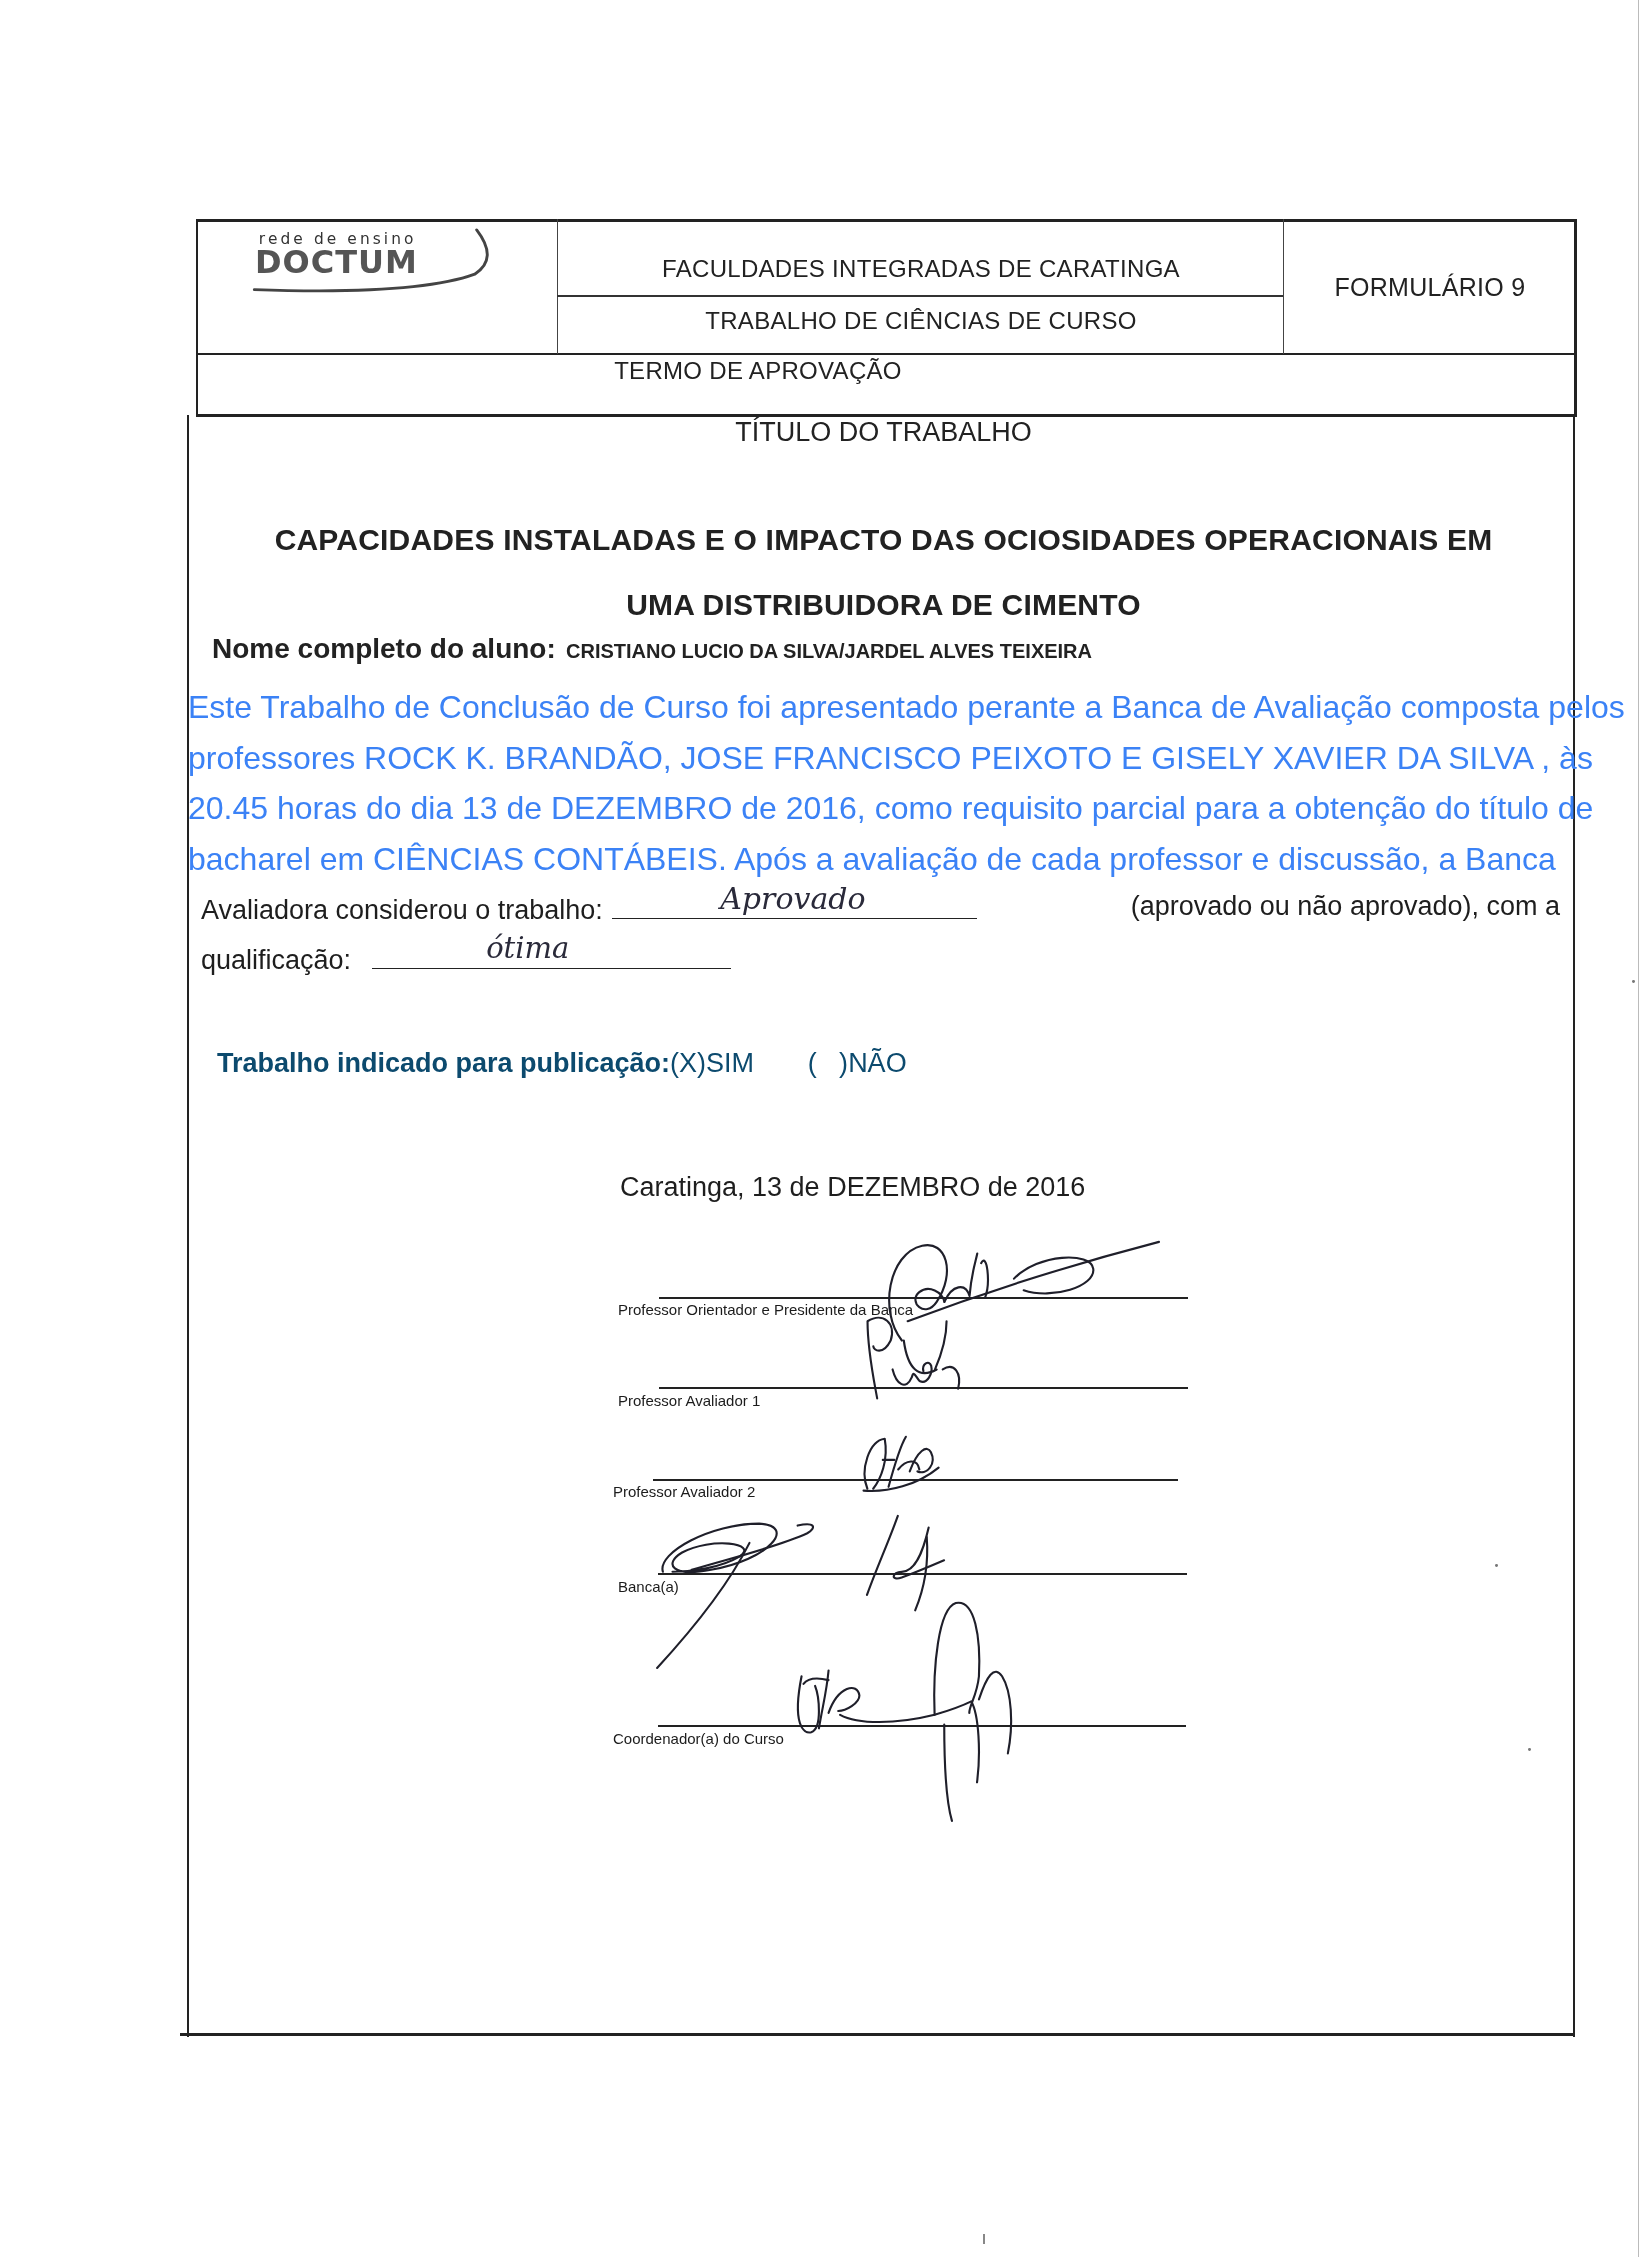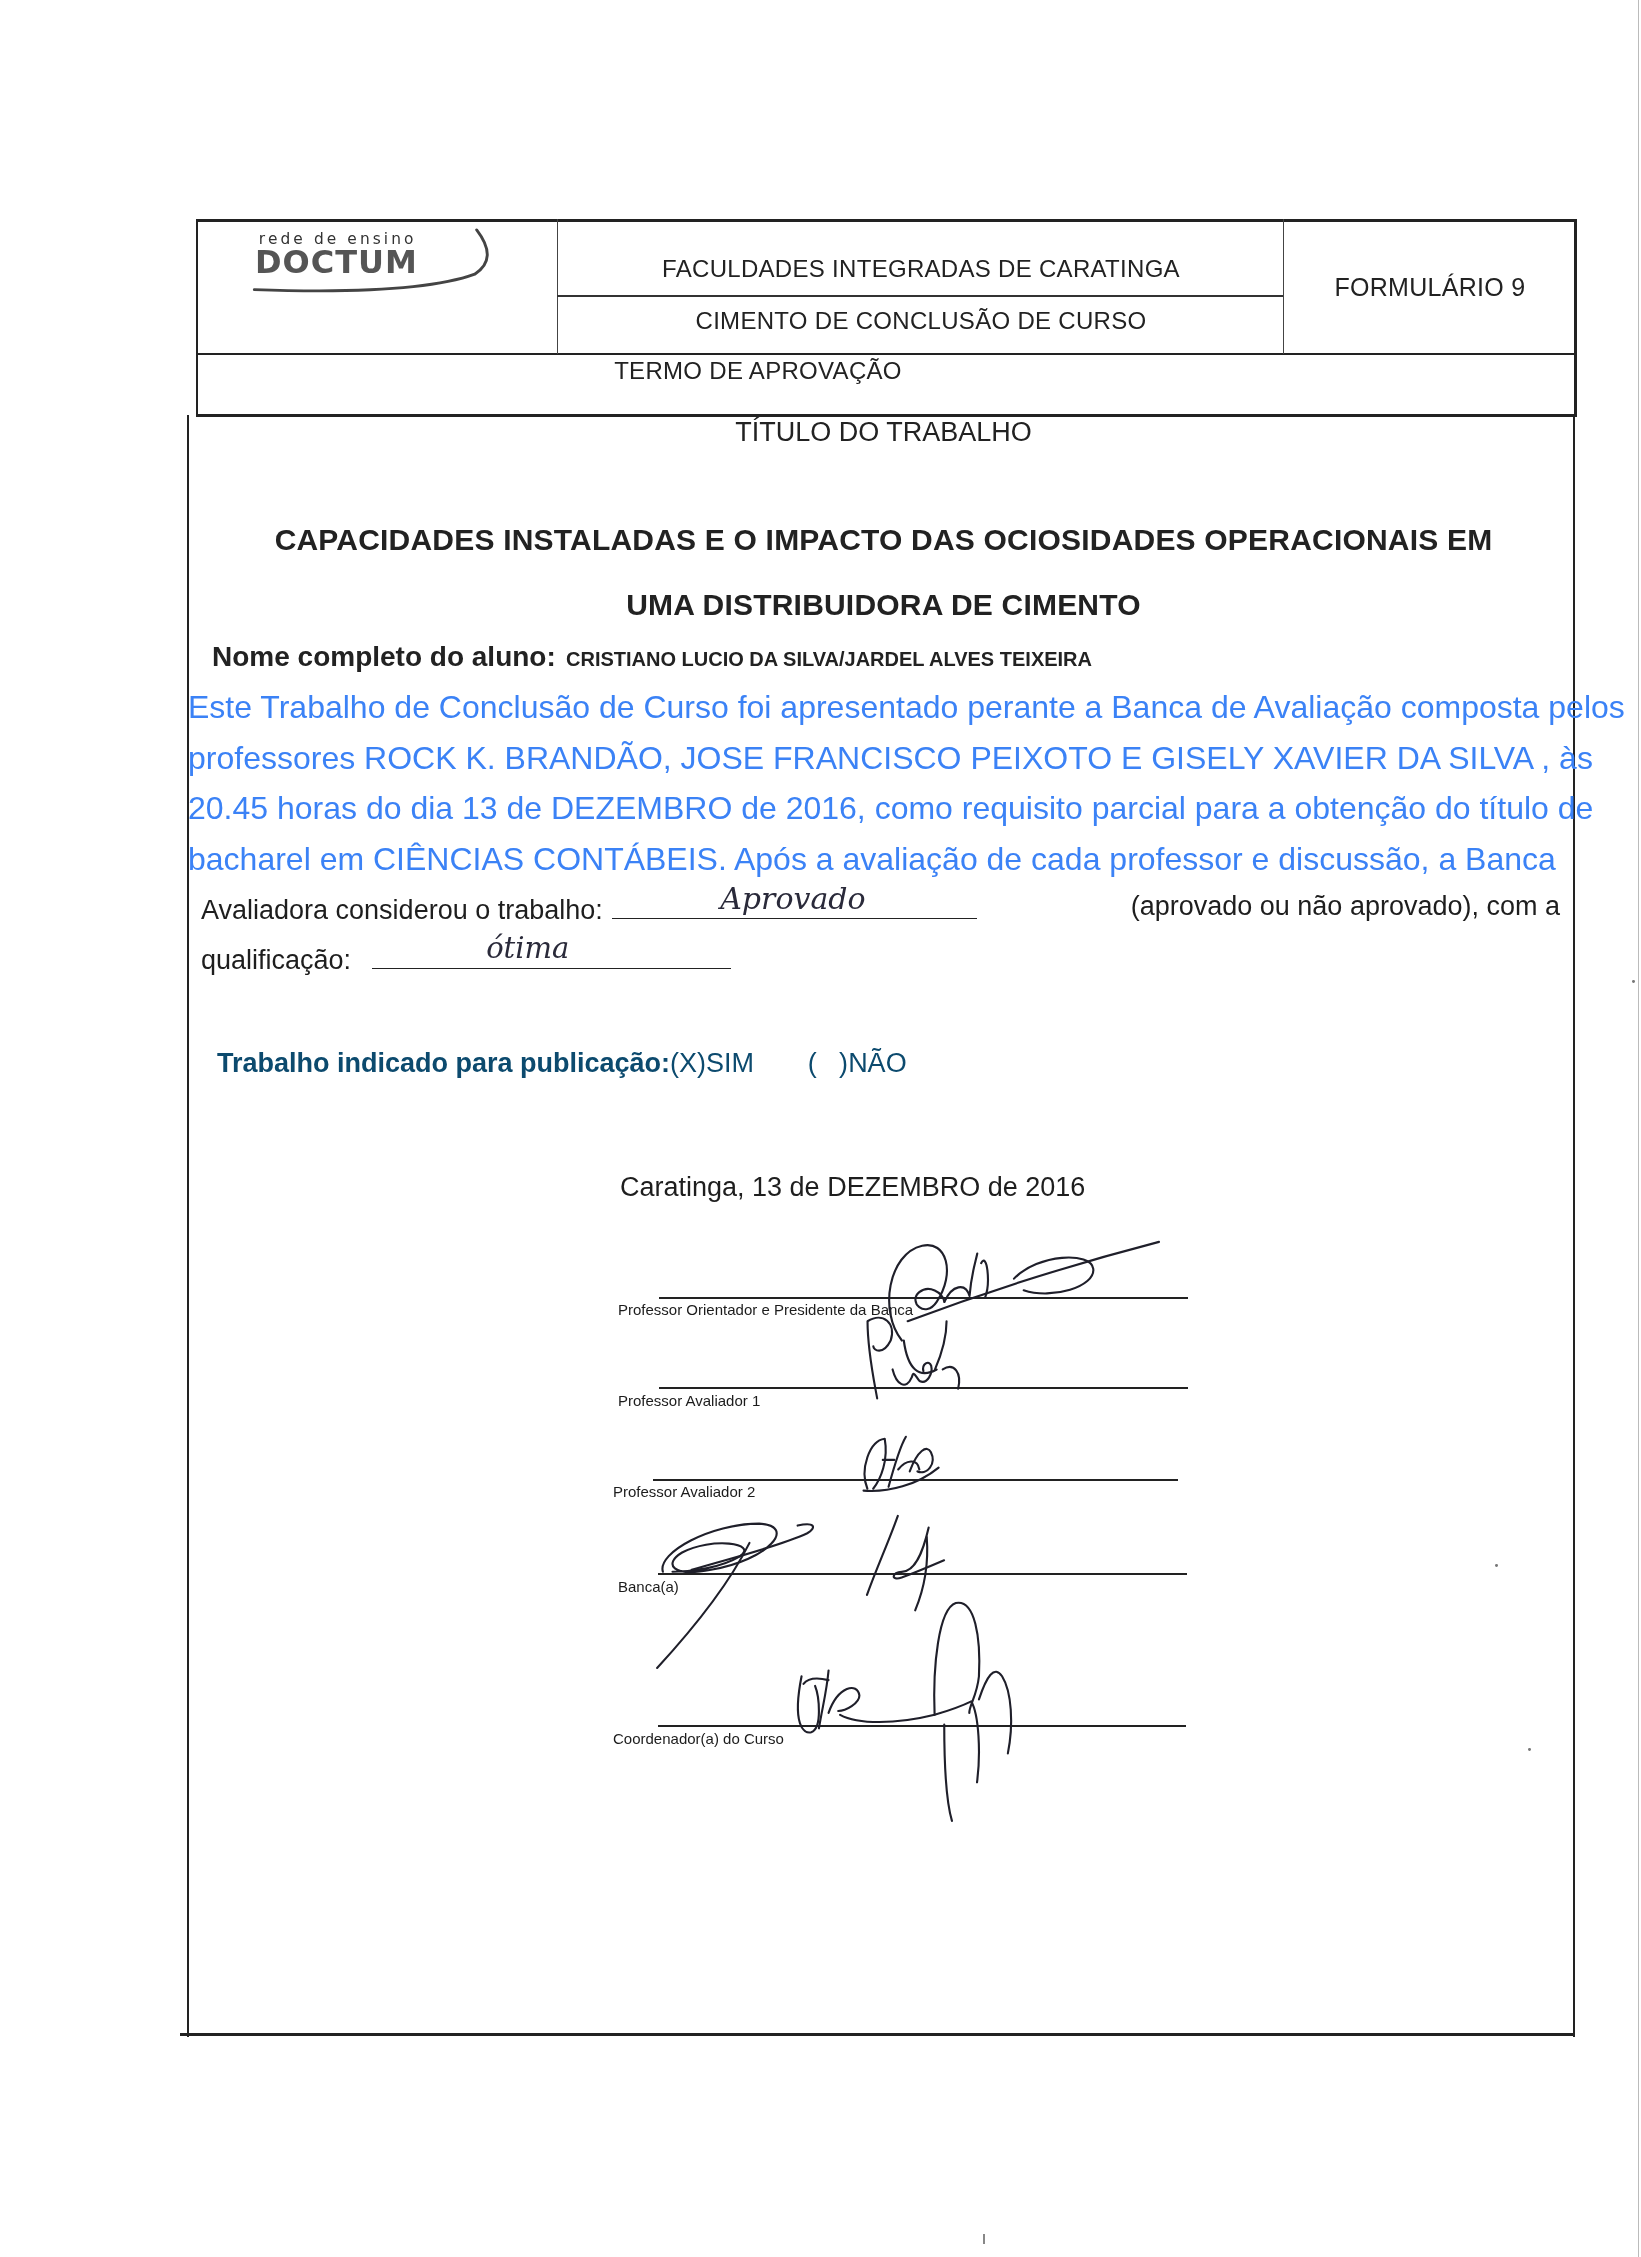--- a/index.html
+++ b/index.html
@@ -37,36 +37,36 @@
 
   <div class="abs" style="left:253px; top:228px; width:251px; height:77px;">
     <div style="position:absolute; left:5.8px; top:1.9px; font-size:15.4px; letter-spacing:3.1px; color:#333; font-family:'DejaVu Sans', sans-serif;">rede de ensino</div>
     <div style="position:absolute; left:1.9px; top:15.4px; font-size:32px; font-weight:bold; letter-spacing:1px; color:#555; font-family:'DejaVu Sans', sans-serif;">DOCTUM</div>
     <svg class="sig" width="251" height="77" style="left:0; top:0;" viewBox="0 0 260 80">
       <path d="M 1 64 Q 170 70 230 48 Q 255 32 232 2" style="stroke:#444; stroke-width:3;"></path>
     </svg>
   </div>
 
   <div class="hdr-text" style="left:560px; top:255px; width:722px;">FACULDADES INTEGRADAS DE CARATINGA</div>
-  <div class="hdr-text" style="left:560px; top:307px; width:722px;">CIMENTO DE CONCLUSÃO DE CURSO</div>
+  <div class="hdr-text" style="left:560px; top:307px; width:722px;">TRABALHO DE CIÊNCIAS DE CURSO</div>
   <div class="hdr-text" style="left:1286px; top:273px; width:288px; font-size:25px;">FORMULÁRIO 9</div>
   <div class="hdr-text" style="left:192px; top:357px; width:1132px; font-size:24px;">TERMO DE APROVAÇÃO</div>
 </div>
 
 <div class="line" style="left:187px; top:415px; width:1.9px; height:1622px;"></div>
 <div class="line" style="left:1573px; top:415px; width:1.9px; height:1622px;"></div>
 <div class="line" style="left:180px; top:2033px; width:1395px; height:2.9px;"></div>
 <div class="line" style="left:1638px; top:0; width:1px; height:2257px; background:#bbb;"></div>
 
 <div class="abs center" style="left:193px; width:1381px; top:417px; font-size:27px; color:#222;">TÍTULO DO TRABALHO</div>
 
 <div class="title" style="top:523px;">CAPACIDADES INSTALADAS E O IMPACTO DAS OCIOSIDADES OPERACIONAIS EM</div>
 <div class="title" style="top:576px;margin-top:12px;">UMA DISTRIBUIDORA DE CIMENTO</div>
 
-<div class="abs" style="left:212px; top:633px; white-space:nowrap;margin-top:8px;">
+<div class="abs" style="left:212px; top:633px; white-space:nowrap;">
   <span style="font-size:28px; font-weight:bold; color:#222;">Nome completo do aluno:</span>
   <span style="font-size:20px; font-weight:bold; color:#222; margin-left:5.8px;">CRISTIANO LUCIO DA SILVA/JARDEL ALVES TEIXEIRA</span>
 </div>
 
 <div class="para" style="top:689px;">Este Trabalho de Conclusão de Curso foi apresentado perante a Banca de Avaliação composta pelos</div>
 <div class="para" style="top:740px;">professores ROCK K. BRANDÃO, JOSE FRANCISCO PEIXOTO E GISELY XAVIER DA SILVA , às</div>
 <div class="para" style="top:790px;">20.45 horas do dia 13 de DEZEMBRO de 2016, como requisito parcial para a obtenção do título de</div>
 <div class="para" style="top:841px;">bacharel em CIÊNCIAS CONTÁBEIS. Após a avaliação de cada professor e discussão, a Banca</div>
 
 <div class="abs" style="left:201px; top:891px; width:1359px; font-size:27px; white-space:nowrap; color:#1e1e1e;">

